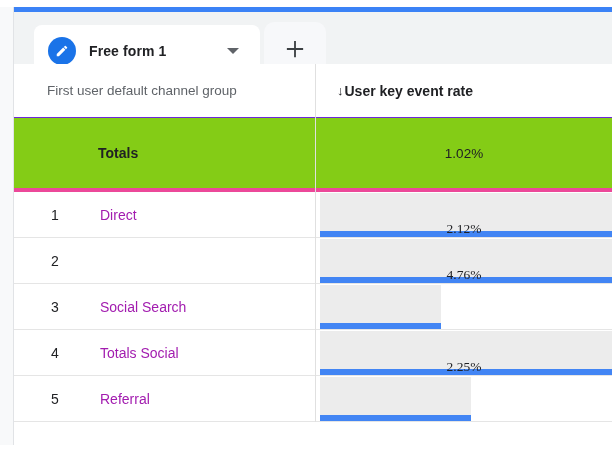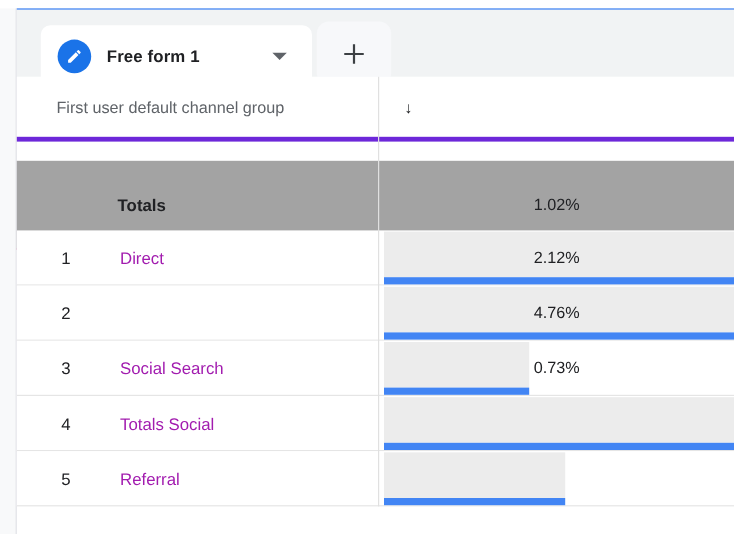--- a/index.html
+++ b/index.html
@@ -5,21 +5,21 @@
   * { margin:0; padding:0; box-sizing:border-box; }
   html,body { width:612px; height:456px; }
   body {
     position:relative; overflow:hidden; background:#fff;
     font-family:"Liberation Sans","DejaVu Sans",sans-serif;
     color:#202124; -webkit-font-smoothing:antialiased;
   }
   
   .tabbar {
     position:absolute; left:14px; right:0; top:7px; height:57px;
-    background:#f1f3f4; border-top:1px solid #3b82f6;
+    background:#f1f3f4; border-top:5px solid #3b82f6;
   }
   .left-rail {
     position:absolute; left:0; top:7px; width:14px; height:438px;
     background:#f8f9fa; border-right:1px solid #e1e3e6;
   }
   .tab {
     position:absolute; left:20px; top:13px; width:226px; height:51px;
     background:#fff; border-radius:8px 8px 0 0;
     display:flex; align-items:center; cursor:pointer;
   }
@@ -38,40 +38,40 @@
     border-top:6px solid #5f6368;
   }
   .add-tab-btn {
     position:absolute; left:250px; top:10px; width:62px; height:53px;
     background:#f7f8fa; border:none; border-radius:10px;
     display:flex; align-items:center; justify-content:center; cursor:pointer;
   }
   
   .tbl-header {
     position:absolute; left:14px; right:0; top:64px; height:54px;
-    background:#fff; border-bottom:4px solid #6d28d9;
+    background:#fff; border-bottom:1px solid #6d28d9;
   }
   .dim-header {
     position:absolute; left:33px; top:0; height:100%;
     display:flex; align-items:center;
     font-size:13.5px; color:#5f6368;
   }
   .metric-header {
     position:absolute; left:323px; top:0; height:100%;
     display:flex; align-items:center;
     font-size:14px; font-weight:700; color:#202124;
   }
   .sort-arrow { font-size:13px; font-weight:400; margin-right:1px; color:#202124; }
   .col-divider {
     position:absolute; left:315px; top:64px; width:1px; height:358px;
     background:#e0e0e0;
   }
   .totals-row {
-    position:absolute; left:14px; right:0; top:134px; height:74px;
-    border-bottom:1px solid #ec4899; background:#a3a3a3;
+    position:absolute; left:14px; right:0; top:118px; height:74px;
+    border-bottom:4px solid #ec4899; background:#84cc16;
   }
   .totals-label {
     position:absolute; left:84px; top:0; height:100%;
     display:flex; align-items:center;
     font-size:14px; font-weight:700; color:#202124;
   }
   .totals-value {
     position:absolute; left:302px; right:0; top:0; height:100%;
     display:flex; align-items:center; justify-content:center;
     font-size:13.5px; color:#202124;text-align:center;
@@ -91,23 +91,23 @@
     display:flex; align-items:center;
     font-size:14px; color:#a21caf;
   }
   .row-bar-gray {
     position:absolute; left:306px; top:1px; height:38px; background:#ececec;
   }
   .row-bar-blue {
     position:absolute; left:306px; top:39px; height:6px; background:#4285f4;
   }
   .row-value {
-    position:absolute; left:302px; width:296px; top:0; height:45px;
+    position:absolute; left:302px; width:296px; top:14px; height:45px;
     display:flex; align-items:center; justify-content:center;
-    font-size:13.5px; color:#202124;
+    font-size:13.5px; color:#202124;font-family:Liberation Serif, serif;
   }
 </style>
 </head>
 <body>
 
 <div class="left-rail"></div>
 
 <div class="tabbar">
   <div class="tab">
     <span class="tab-icon-circle" style="background:#1a73e8">
@@ -124,20 +124,21 @@
         <path d="M12 4.5v15M4.5 12h15" stroke="#3c4043" stroke-width="1.7" fill="none"></path>
       </svg>
     </span>
   </button>
 </div>
 
 <div class="tbl-header">
   <div class="dim-header">First user default channel group</div>
   <div class="metric-header">
     <span class="sort-arrow">↓</span>
+    <span>User key event rate</span>
   </div>
 </div>
 
 <div class="totals-row">
   <div class="totals-label">Totals</div>
   <div class="totals-value">1.02%</div>
 </div>
 
 <div class="rows">
     <div class="data-row">
@@ -151,27 +152,27 @@
     <span class="row-index">2</span>
     <span class="row-bar-gray" style="width: 292px; background: rgb(236, 236, 236);"></span>
     <span class="row-bar-blue" style="width: 292px; background: rgb(66, 133, 244);"></span>
     <span class="row-value">4.76%</span>
   </div>
     <div class="data-row">
     <span class="row-index">3</span>
     <span class="row-dim">Social Search</span>
     <span class="row-bar-gray" style="width: 121px; background: rgb(236, 236, 236);"></span>
     <span class="row-bar-blue" style="width: 121px; background: rgb(66, 133, 244);"></span>
-    <span class="row-value">0.73%</span>
   </div>
     <div class="data-row">
     <span class="row-index">4</span>
     <span class="row-dim">Totals Social</span>
     <span class="row-bar-gray" style="width: 292px; background: rgb(236, 236, 236);"></span>
     <span class="row-bar-blue" style="width: 292px; background: rgb(66, 133, 244);"></span>
+    <span class="row-value">2.25%</span>
   </div>
     <div class="data-row">
     <span class="row-index">5</span>
     <span class="row-dim">Referral</span>
     <span class="row-bar-gray" style="width: 151px; background: rgb(236, 236, 236);"></span>
     <span class="row-bar-blue" style="width: 151px; background: rgb(66, 133, 244);"></span>
   </div>
   </div>
 
 <div class="col-divider"></div>

